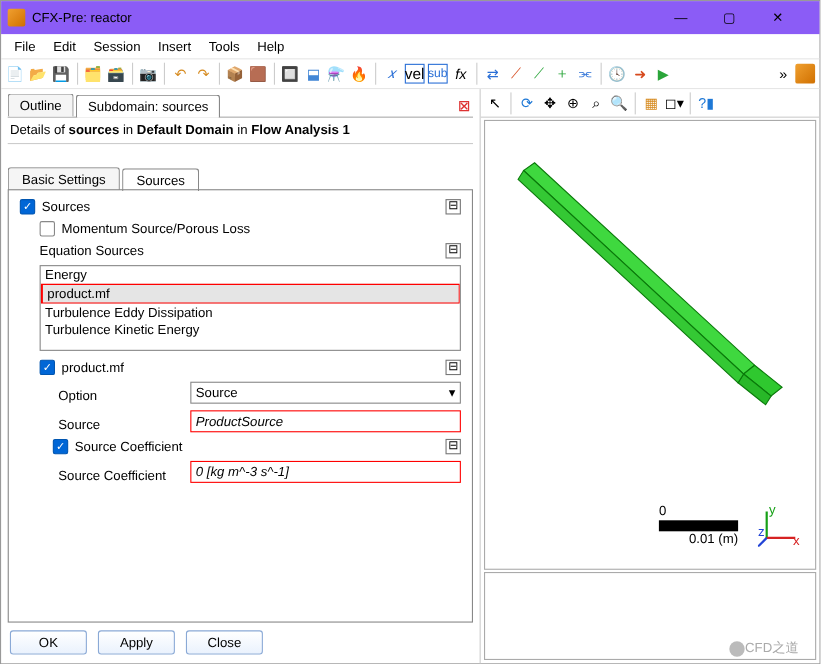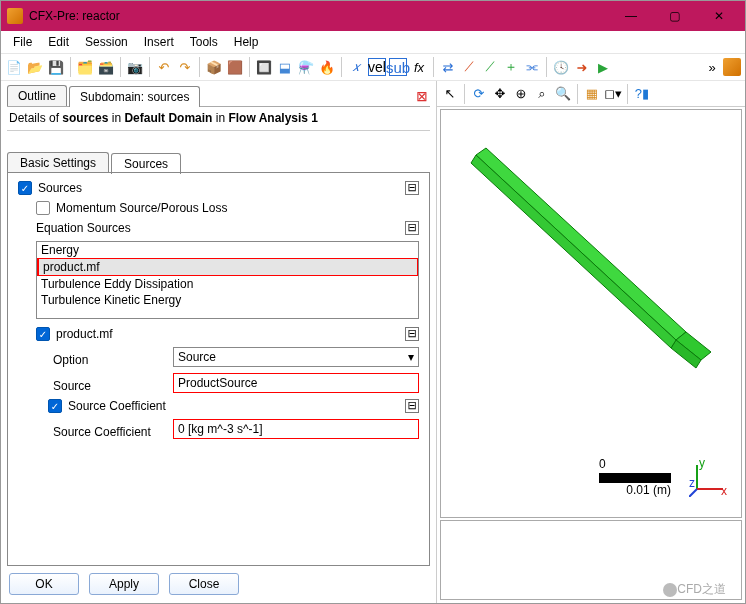--- a/index.html
+++ b/index.html
@@ -1,18 +1,18 @@
 <!DOCTYPE html>
 <html><head>
 <meta charset="utf-8">
 <style>
 * { box-sizing: border-box; margin: 0; padding: 0; font-family: "Segoe UI", Tahoma, sans-serif; font-size: 12px; }
 body { background: #f0f0f0; width: 746px; height: 604px; overflow: hidden; }
 .window { width: 746px; height: 604px; background: #fff; border: 1px solid #999; display: flex; flex-direction: column; }
-.titlebar { height: 30px; display: flex; align-items: center; padding: 0 4px 0 6px; background: #be185d; }
+.titlebar { height: 30px; display: flex; align-items: center; padding: 0 16px 0 6px; background: #8b5cf6; }
 .titlebar-icon { width: 16px; height: 16px; background: linear-gradient(135deg,#f0a030,#d07000); border-radius: 2px; margin-right: 6px; }
 .titlebar-text { flex: 1; font-size: 12px; }
 .titlebar-btns { display: flex; }
 .titlebar-btns div { width: 44px; height: 30px; display:flex; align-items:center; justify-content:center; font-size:12px; }
 .menubar { height: 22px; display: flex; align-items: center; padding: 0 4px; gap: 0; }
 .menubar span { padding: 2px 8px; }
 .toolbar { height: 28px; border-top: 1px solid #e6e6e6; border-bottom: 1px solid #e6e6e6; display: flex; align-items: center; padding: 0 4px; gap: 3px; }
 .tb-ico { width: 18px; height: 18px; display:inline-flex; align-items:center; justify-content:center; font-size:13px; }
 .tb-sep { width:1px; height:20px; background:#ccc; margin:0 2px; }
 .tb-more { margin-left:auto; display:flex; align-items:center; gap:2px; }
@@ -33,21 +33,21 @@
 .sqbtn { width:14px; height:14px; border:1px solid #777; font-size:11px; line-height:11px; text-align:center; margin-left:auto; }
 .indent { margin-left: 18px; }
 .listbox { border:1px solid #888; height: 78px; overflow:auto; margin: 2px 0 8px 18px; }
 .listbox div { padding:1px 4px; }
 .listbox .sel { background:#e5e5e5; border:1.5px solid red; border-left-width:2px; }
 .frow { display:flex; align-items:flex-end; margin: 4px 0 6px 35px; }
 .flabel { width: 120px; }
 .combo { flex:1; border:1px solid #888; height:20px; display:flex; align-items:center; padding:0 4px; background:#fff; position:relative; }
 .combo .arrow { margin-left:auto; }
 .redbox { border:1.5px solid red !important; }
-.input { flex:1; border:1px solid #888; height:20px; padding:0 4px; background:#fff; display:flex; align-items:center; }
+.input { flex:1; border:1px solid #888; height:20px; padding:0 4px; background:#fff; display:flex; align-items:center;font-style:italic; }
 .bottom-btns { display:flex; gap:10px; margin-top:auto; padding: 6px 2px 2px 2px; }
 .btn { width: 70px; height:22px; border:1px solid #8aa9d6; border-radius:3px; background:linear-gradient(#fff,#eaf2fd); text-align:center; line-height:20px; }
 .rightpane { flex:1; display:flex; flex-direction:column; }
 .rtoolbar { height:26px; display:flex; align-items:center; padding:0 4px; gap:3px; border-bottom:1px solid #ccc; }
 .viewtabs { height:20px; background:linear-gradient(#ececec,#d8d8d8); border:1px solid #aaa; margin:2px 3px 0 3px; display:flex; align-items:center; padding-left:6px; font-size:11px; }
 .viewport { flex:1; margin:2px 3px; border:1px solid #aaa; background:#fff; position:relative; min-height:0; }
 .boxsvg { position:absolute; inset:0; }
 .scalebar { position:absolute; right:70px; bottom:20px; text-align:center; font-size:11px; }
 .scalebar .bar { width:72px; height:10px; background:#000; margin:2px auto 0 auto; }
 .axis { position:absolute; right:12px; bottom:20px; }
@@ -94,21 +94,21 @@
   <span class="tb-ico" style="color:#b07a2a">📦</span>
   <span class="tb-ico" style="color:#b07a2a">🟫</span>
   <span class="tb-sep"></span>
   <span class="tb-ico">🔲</span>
   <span class="tb-ico" style="color:#4387d6">⬓</span>
   <span class="tb-ico" style="color:#7a3ec8">⚗️</span>
   <span class="tb-ico" style="color:#d64a1e">🔥</span>
   <span class="tb-sep"></span>
   <span class="tb-ico" style="font-style:italic;color:#2a6fd6">𝑥</span>
   <span class="tb-ico" style="border:1px solid #2a6fd6;font-size:14px">vel</span>
-  <span class="tb-ico" style="border:1px solid #2a6fd6;font-size:15px;color:#2a6fd6">sub</span>
+  <span class="tb-ico" style="border:1px solid #2a6fd6;font-size:11px;color:#2a6fd6">sub</span>
   <span class="tb-ico" style="font-style:italic">fx</span>
   <span class="tb-sep"></span>
   <span class="tb-ico" style="color:#2a6fd6">⇄</span>
   <span class="tb-ico" style="color:#d64a1e">⟋</span>
   <span class="tb-ico" style="color:#2aa53a">⟋</span>
   <span class="tb-ico" style="color:#2aa53a">＋</span>
   <span class="tb-ico" style="color:#2a6fd6">⫘</span>
   <span class="tb-sep"></span>
   <span class="tb-ico" style="color:#555">🕓</span>
   <span class="tb-ico" style="color:#d64a1e">➜</span>

